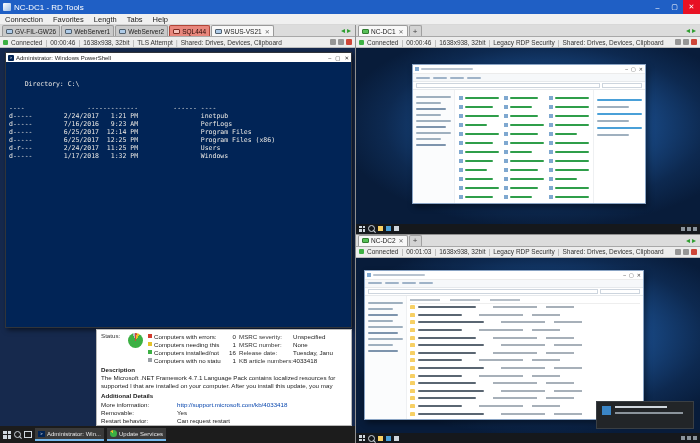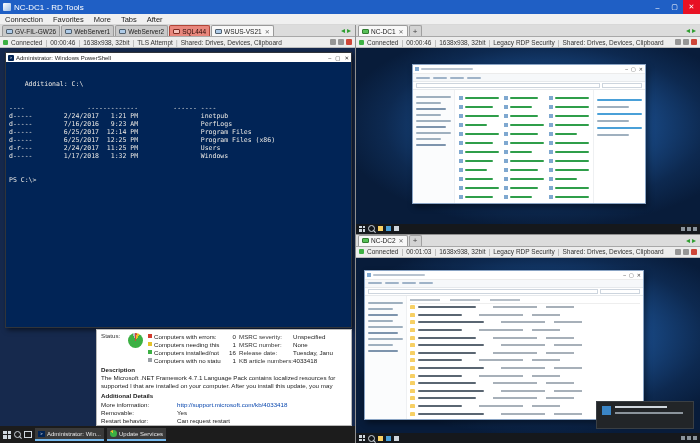--- a/index.html
+++ b/index.html
@@ -151,23 +151,23 @@
     <span class="wc">
       <span>–</span>
       <span>▢</span>
       <span class="close">✕</span>
     </span>
   </div>
 
   <div class="menubar">
     <span>Connection</span>
     <span>Favorites</span>
-    <span>More</span>
+    <span>Length</span>
     <span>Tabs</span>
-    <span>After</span>
+    <span>Help</span>
   </div>
 
   <div class="main">
 
     <div class="left-pane">
 
       <div class="tabbar">
         <span class="tab">
           <i class="mon"></i>
           <span>GV-FIL-GW26</span>
@@ -221,33 +221,32 @@
             <span>Administrator: Windows PowerShell</span>
             <span class="ctr">
               <span>–</span>
               <span>▢</span>
               <span>✕</span>
             </span>
           </div>
           <div class="psb">
               <div></div>
               <div></div>
-              <div>    Additional: C:\</div>
+              <div>    Directory: C:\</div>
               <div></div>
               <div></div>
               <div>----                -------------         ------ ----</div>
               <div>d-----        2/24/2017   1:21 PM                inetpub</div>
               <div>d-----        7/16/2016   9:23 AM                PerfLogs</div>
               <div>d-----        6/25/2017  12:14 PM                Program Files</div>
               <div>d-----        6/25/2017  12:25 PM                Program Files (x86)</div>
               <div>d-r---        2/24/2017  11:25 PM                Users</div>
               <div>d-----        1/17/2018   1:32 PM                Windows</div>
               <div></div>
               <div></div>
-              <div>PS C:\&gt;</div>
             </div>
         </div>
 
         <div class="wsus">
           <div class="wrow1">
             <span class="wlab">Status:</span>
             <span class="pie"></span>
             <span class="wleg">
               <span class="lr">
                 <i class="lc-err"></i>

